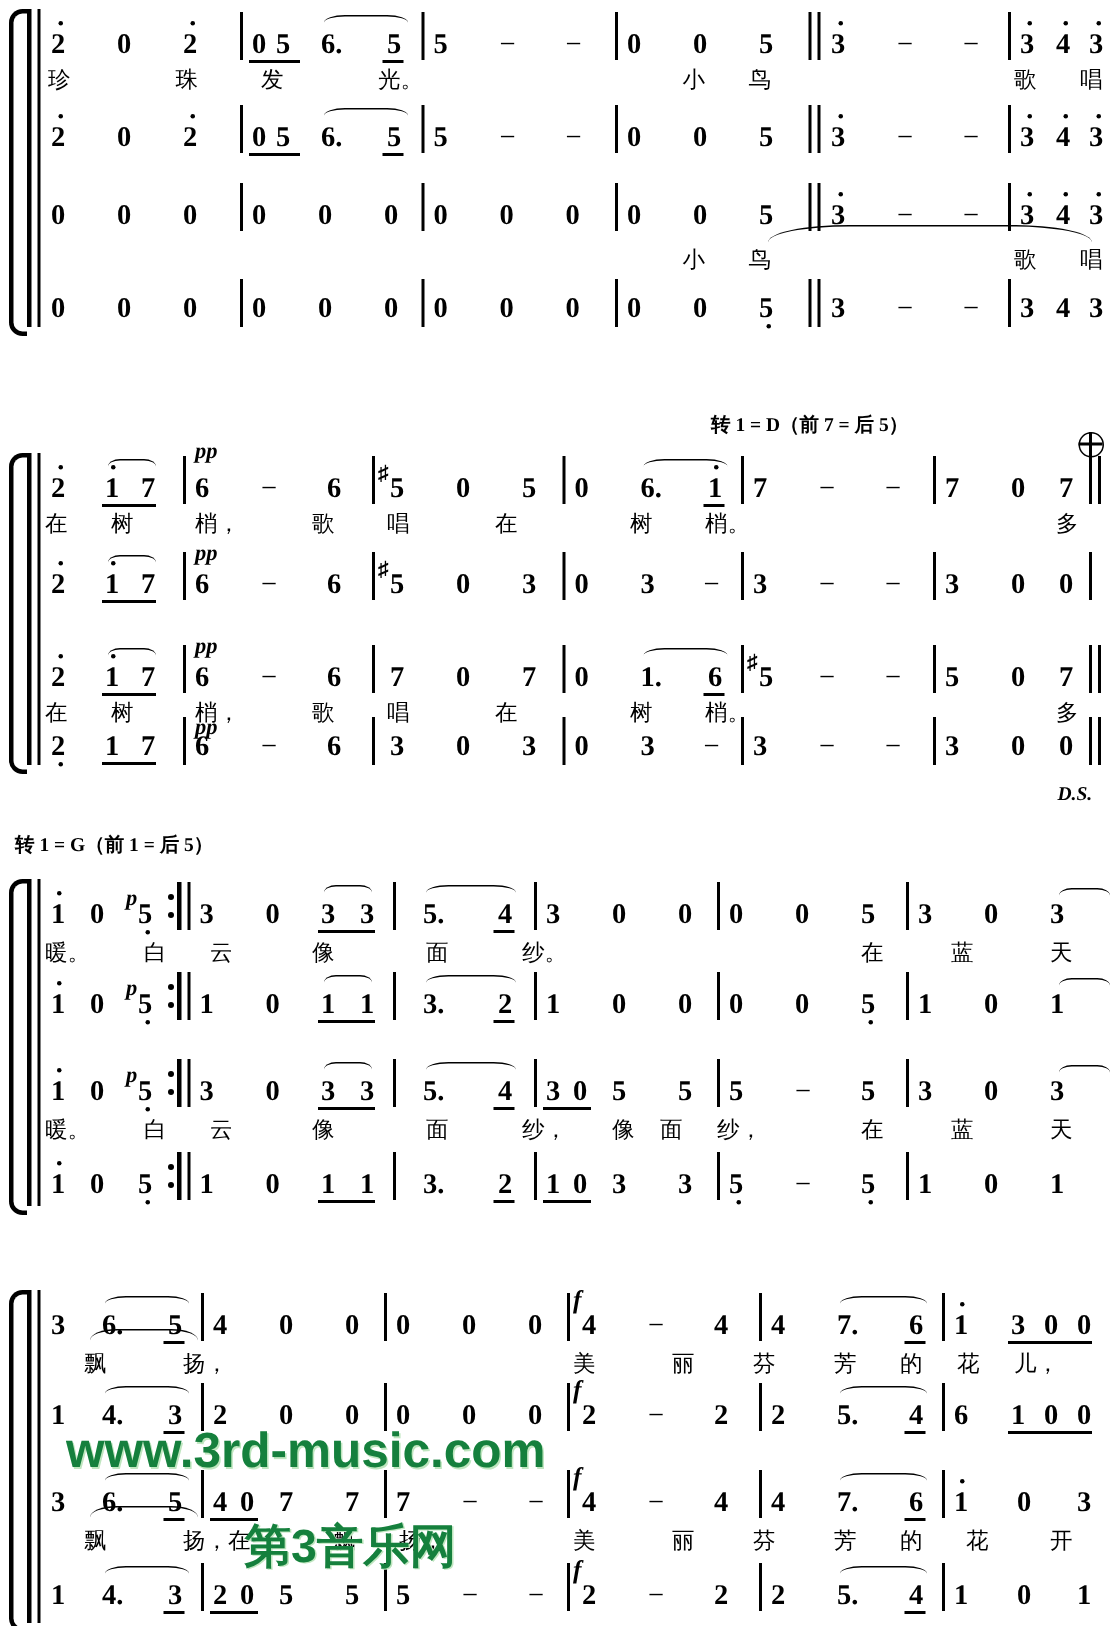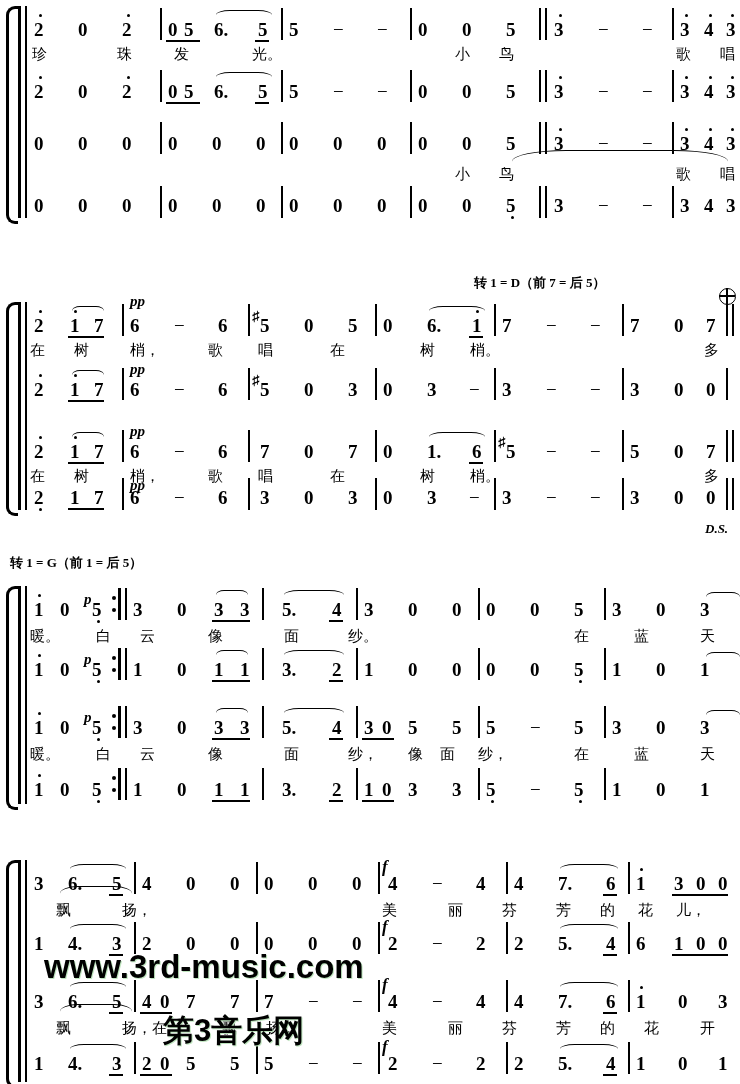--- a/index.html
+++ b/index.html
@@ -30,21 +30,21 @@
   .coda{position:absolute;width:15px;height:15px;border:1.5px solid #000;border-radius:50%;}
   .coda:before{content:"";position:absolute;left:6px;top:-1px;width:1.5px;height:16px;background:#000;}
   .coda:after{content:"";position:absolute;left:-1px;top:6px;width:16px;height:1.5px;background:#000;}
 
   
   .rdots{position:absolute;}
   .rdots span{position:absolute;width:4px;height:4px;border-radius:50%;background:#000;left:0;}
 
   
   .wm{position:absolute;font-family:"Liberation Sans",sans-serif;font-weight:bold;
-      color:#000000;text-shadow:1px 1px 0 #bfe6bf;white-space:nowrap;}
+      color:#15803d;text-shadow:1px 1px 0 #bfe6bf;white-space:nowrap;}
   .wm1{left:44px;top:948px;font-size:33px;letter-spacing:0px;}
   .wm2{left:163px;top:1010px;font-size:31px;}
 </style>
 </head>
 <body>
 
 <div class="sheet">
 
 <div class="staffbrace" style="left:6px;top:6px;height:212px;"></div>
 <div class="bar thick" style="left:18px;top:6px;height:212px;"></div>

